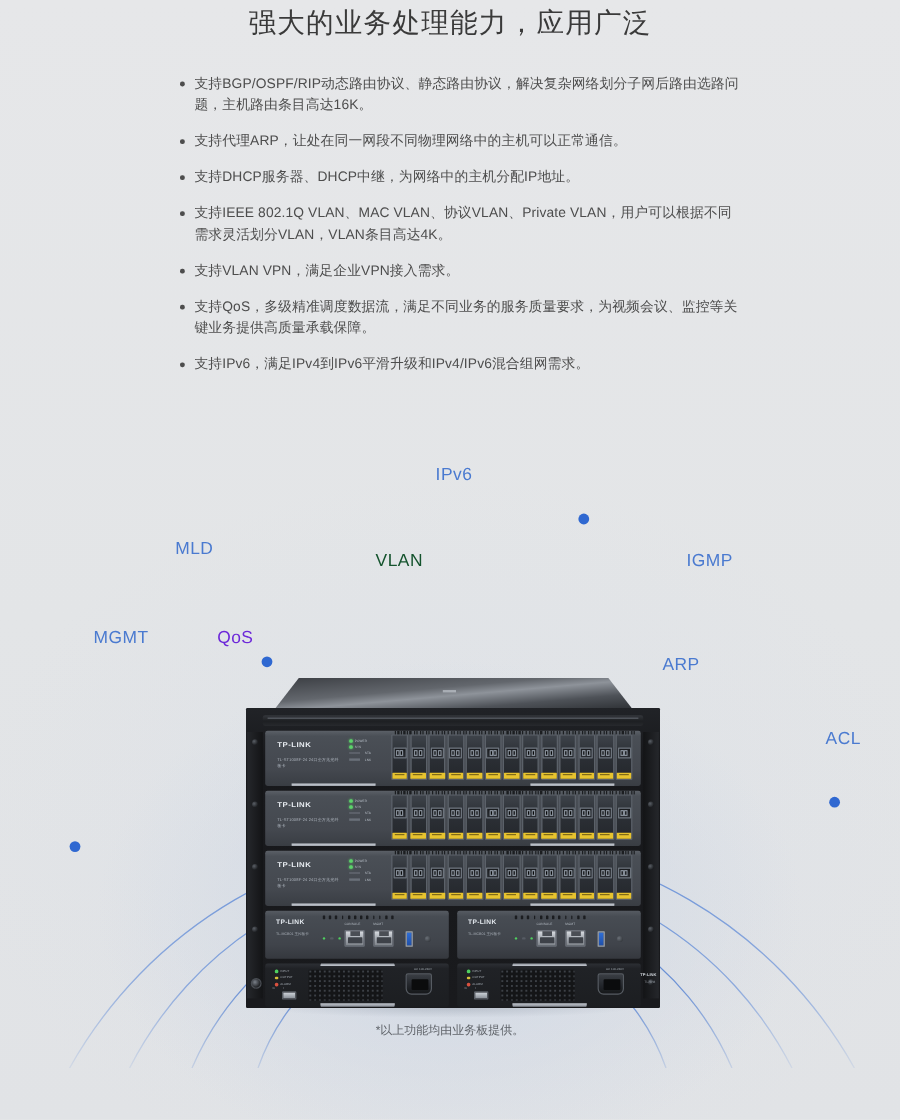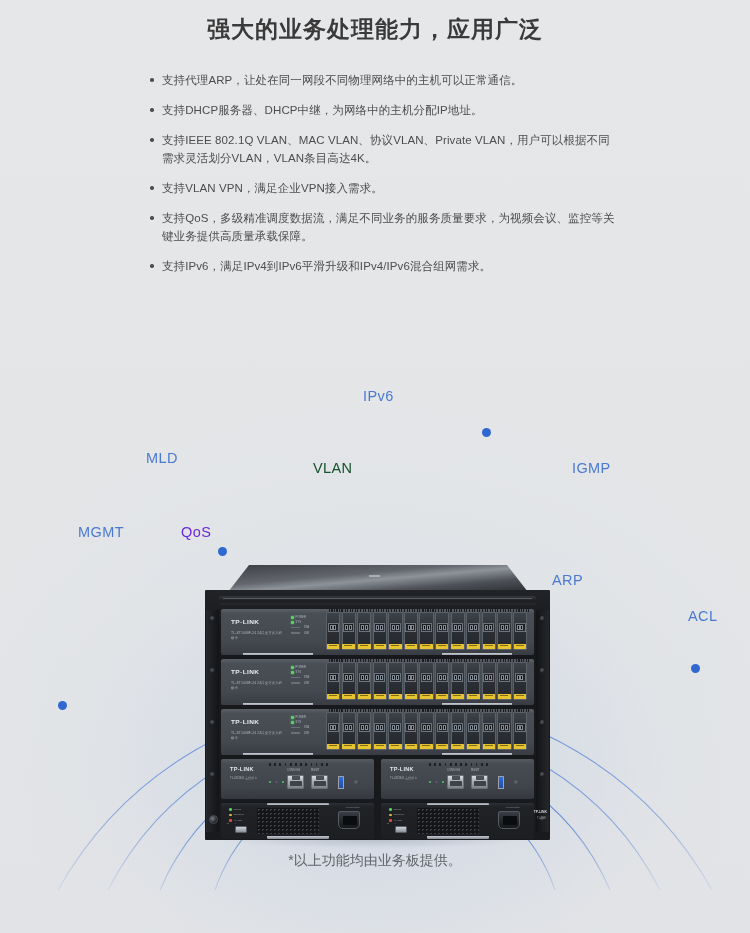--- a/index.html
+++ b/index.html
@@ -26,24 +26,24 @@
       linear-gradient(180deg, #e6e7e9 0%, #e3e5e7 55%, #e1e3e6 100%);
     z-index: 0;
   }
 
   .content { position: relative; z-index: 2; }
 
   
   .title {
     text-align: center;
     font-size: 23px;
-    font-weight: bold;
+    font-weight: normal;
     color: #3a3a3a;
     letter-spacing: 1px;
-    padding-top: 14px;
+    padding-top: 4px;
   }
 
   
   .features {
     margin: 26px 0 0 0;
     padding: 0 130px 0 150px;
     list-style: none;
   }
   .feature-item {
     position: relative;
@@ -447,35 +447,36 @@
     background: radial-gradient(ellipse at center, rgba(120,130,145,0.30) 0%, rgba(120,130,145,0) 72%);
     z-index: 2;
   }
 
   
   .footnote {
     position: absolute;
     left: 0; top: 852px;
     width: 750px;
     text-align: center;
-    font-size: 14px;
+    font-size: 10px;
     color: #60646a;
     z-index: 4;
   }
 </style>
 </head>
 <body>
 
 <div class="page-bg"></div>
 
 <div class="content">
 
   <h1 class="title">强大的业务处理能力，应用广泛</h1>
 
   <ul class="features" id="feature-list">
+      <li class="feature-item">支持BGP/OSPF/RIP动态路由协议、静态路由协议，解决复杂网络划分子网后路由选路问题，主机路由条目高达16K。</li>
       <li class="feature-item">支持代理ARP，让处在同一网段不同物理网络中的主机可以正常通信。</li>
       <li class="feature-item">支持DHCP服务器、DHCP中继，为网络中的主机分配IP地址。</li>
       <li class="feature-item">支持IEEE 802.1Q VLAN、MAC VLAN、协议VLAN、Private VLAN，用户可以根据不同需求灵活划分VLAN，VLAN条目高达4K。</li>
       <li class="feature-item">支持VLAN VPN，满足企业VPN接入需求。</li>
       <li class="feature-item">支持QoS，多级精准调度数据流，满足不同业务的服务质量要求，为视频会议、监控等关键业务提供高质量承载保障。</li>
       <li class="feature-item">支持IPv6，满足IPv4到IPv6平滑升级和IPv4/IPv6混合组网需求。</li>
     </ul>
 
 </div>
 
@@ -504,21 +505,21 @@
   </svg>
 </div>
 
 <div id="arc-labels">
     <div class="arc-label" style="left: 363px; top: 388px; color: rgb(74, 122, 208);">IPv6</div>
     <div class="arc-label" style="left: 146px; top: 450px; color: rgb(74, 122, 208);">MLD</div>
     <div class="arc-label" style="left: 313px; top: 460px; color: #14532d;">VLAN</div>
     <div class="arc-label" style="left: 572px; top: 460px; color: rgb(74, 122, 208);">IGMP</div>
     <div class="arc-label" style="left: 78px; top: 524px; color: rgb(74, 122, 208);">MGMT</div>
     <div class="arc-label" style="left: 181px; top: 524px; color: #6d28d9;">QoS</div>
-    <div class="arc-label" style="left: 552px; top: 572px; color: rgb(74, 122, 208);">ARP</div>
+    <div class="arc-label" style="left: 552px; top: 546px; color: rgb(74, 122, 208);">ARP</div>
     <div class="arc-label" style="left: 688px; top: 608px; color: rgb(74, 122, 208);">ACL</div>
   </div>
 <div id="arc-dots">
     <div style="position: absolute; width: 9px; height: 9px; border-radius: 50%; z-index: 3; left: 481.5px; top: 427.5px; background: rgb(47, 104, 209);"></div>
     <div style="position: absolute; width: 9px; height: 9px; border-radius: 50%; z-index: 3; left: 217.5px; top: 546.5px; background: rgb(47, 104, 209);"></div>
     <div style="position: absolute; width: 9px; height: 9px; border-radius: 50%; z-index: 3; left: 57.5px; top: 700.5px; background: rgb(47, 104, 209);"></div>
     <div style="position: absolute; width: 9px; height: 9px; border-radius: 50%; z-index: 3; left: 690.5px; top: 663.5px; background: rgb(47, 104, 209);"></div>
   </div>
 
 <div class="base-shadow"></div>

